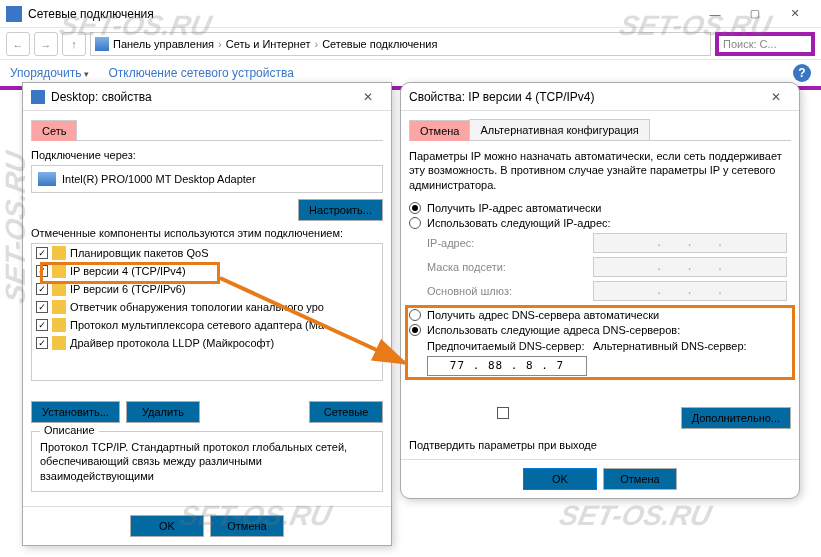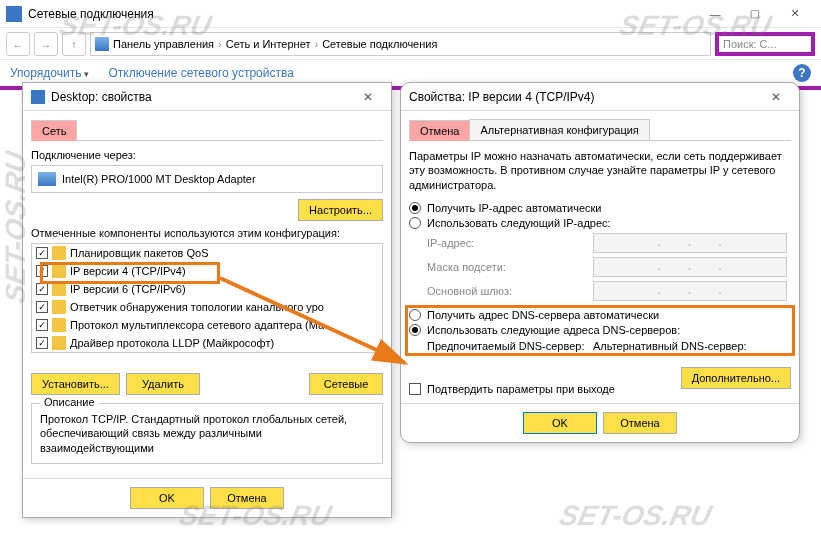--- a/index.html
+++ b/index.html
@@ -26,40 +26,40 @@
   .dlg-title .t{ flex:1;}
   .dlg-close{ width:30px; height:22px; display:flex; align-items:center; justify-content:center; color:#555;}
   .dialog-body{ padding:8px;}
   .tab-strip{ display:flex; border-bottom:1px solid #ccc; margin-bottom:8px;}
   .tab{ padding:4px 10px; border:1px solid #ccc; border-bottom:none; margin-right:-1px; background:#f4f4f4;}
   .tab.active{ background:#fca5a5; position:relative; top:1px;}
   .groupbox{ border:1px solid #ccc; padding:8px; margin-bottom:6px; position:relative;}
   .groupbox .legend{ position:absolute; top:-8px; left:8px; background:#fff; padding:0 4px;}
   .adapter-box{ border:1px solid #ccc; height:28px; display:flex; align-items:center; padding:0 6px; gap:6px; margin-top:4px;}
   .adapter-icon{ width:18px; height:14px; background:linear-gradient(#7fb1e8,#3a76c4);}
-  .btn{ height:22px; min-width:74px; padding:0 10px; border:1px solid #adadad; background:#fde047; display:inline-flex; align-items:center; justify-content:center;}
+  .btn{ height:22px; min-width:74px; padding:0 10px; border:1px solid #adadad; background:#0369a1; display:inline-flex; align-items:center; justify-content:center;}
   .btn.def{ border:1px solid #0078d7;}
   .row-r{ text-align:right;}
-  .list{ border:1px solid #ccc; height:110px; overflow:hidden; position:relative;}
+  .list{ border:1px solid #ccc; height:138px; overflow:hidden; position:relative;}
   .list .litem{ display:flex; align-items:center; padding:2px 4px; gap:4px; white-space:nowrap;}
   .cb{ width:12px; height:12px; border:1px solid #555; display:inline-flex; align-items:center; justify-content:center; font-size:9px;}
   .cb.c::after{content:"✓"; color:#000;}
   .small-icon{ width:14px; height:14px; background:#f4c542;}
   .hl-box{ position:absolute; border:3px solid #e87a1a; pointer-events:none;}
   .btnrow{ display:flex; gap:6px; justify-content:space-between; margin-top:20px;}
   .btnrow .left,.btnrow .right{display:flex; gap:6px;}
   .dlg-footer{ display:flex; justify-content:center; gap:6px; padding:8px; border-top:1px solid #ddd;}
   .radio{ width:12px; height:12px; border:1px solid #555; border-radius:50%; display:inline-flex; align-items:center; justify-content:center;}
   .radio.sel::after{content:""; width:6px; height:6px; border-radius:50%; background:#000;}
   .radio-row{ display:flex; align-items:center; gap:6px; margin:3px 0;}
   .field-grid{ display:grid; grid-template-columns: 160px 1fr; gap:4px 6px; align-items:center; margin:4px 4px 4px 18px;}
   .ipfield{ border:1px solid #888; height:20px; display:flex; align-items:center; justify-content:center; font-family:monospace; letter-spacing:1px;}
   .ipfield.disabled{ border-color:#ccc; background:#f4f4f4; color:#aaa;}
   .disabled-text{ color:#888;}
-  .check-row{ display:flex; align-items:center; gap:6px; margin-top:21px;}
+  .check-row{ display:flex; align-items:center; gap:20px; margin-top:21px;flex-direction:column;}
   .dlg2-bottom{ display:flex; justify-content:space-between; align-items:center; margin-top:10px;}
   .arrow-svg{ position:absolute; pointer-events:none;}
   .watermark{ position:absolute; font-size:28px; color:rgba(120,120,120,0.25); font-style:italic; font-weight:bold; transform:skewX(-12deg); pointer-events:none; user-select:none;}
 </style>
 </head>
 <body>
 
 <div class="win-titlebar">
   <div class="icon"></div>
   <div class="title">Сетевые подключения</div>
@@ -103,21 +103,21 @@
       <div class="tab active">Сеть</div>
     </div>
     <div>Подключение через:</div>
     <div class="adapter-box">
       <div class="adapter-icon"></div>
       <span>Intel(R) PRO/1000 MT Desktop Adapter</span>
     </div>
     <div class="row-r" style="margin:6px 0;">
       <span class="btn">Настроить...</span>
     </div>
-    <div>Отмеченные компоненты используются этим конфигурация:</div>
+    <div>Отмеченные компоненты используются этим подключением:</div>
     <div class="list" style="margin-top:4px;">
       <div class="litem">
           <span class="cb c"></span>
           <span class="small-icon"></span>
           <span>Планировщик пакетов QoS</span>
         </div>
       <div class="litem">
           <span class="cb c"></span>
           <span class="small-icon"></span>
           <span>IP версии 4 (TCP/IPv4)</span>
@@ -198,20 +198,21 @@
           <span class="radio"></span>
           <span>Получить адрес DNS-сервера автоматически</span>
         </div>
       <div class="radio-row">
           <span class="radio sel"></span>
           <span>Использовать следующие адреса DNS-серверов:</span>
         </div>
       <div class="field-grid">
         <span>Предпочитаемый DNS-сервер:</span>
         <span>Альтернативный DNS-сервер:</span>
+        <div class="ipfield">77 . 88 .  8 .  7</div>
       </div>
       <div class="hl-box" style="left:-4px; top:-4px; right:-4px; bottom:-4px;"></div>
     </div>
 
     <div class="dlg2-bottom">
       <div class="check-row">
         <span class="cb"></span>
         <span>Подтвердить параметры при выходе</span>
       </div>
       <span class="btn">Дополнительно...</span>

